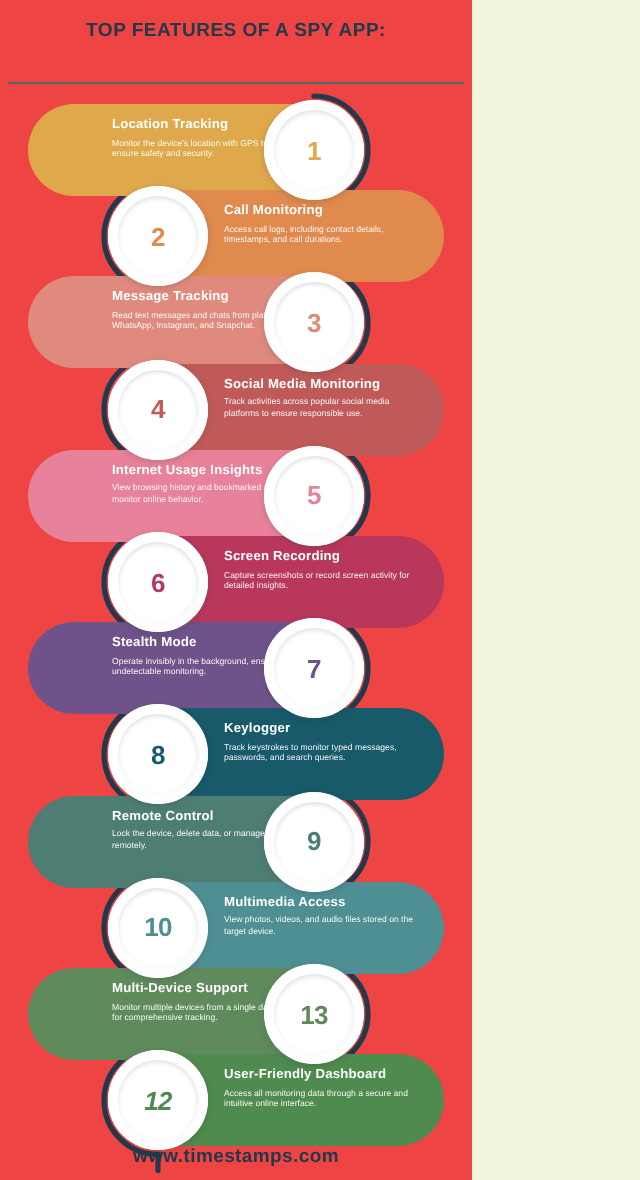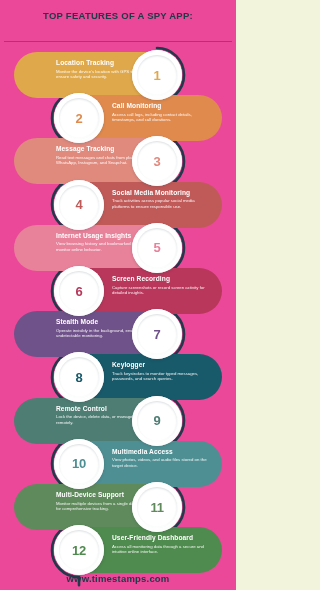--- a/index.html
+++ b/index.html
@@ -6,21 +6,21 @@
   body{
     width:236px;height:590px;
     background:#f2f5dc;
     font-family:"Liberation Sans", sans-serif;
     overflow:hidden;
     position:relative;
   }
   #infographic{
     position:relative;
     width:236px;height:590px;
-    background:#ec4899;
+    background:#ef4444;
     overflow:hidden;
   }
 
   
   .header{
     position:absolute;top:0;left:0;width:236px;
     padding-top:10px;
     text-align:center;
     z-index:6;
   }
@@ -268,32 +268,32 @@
         </div>
       </div>
       <div class="row left" style="top: 484px;">
         <div class="pill" style="background: rgb(95, 138, 92);"></div>
         <div class="txt">
           <p class="t-title">Multi-Device Support</p>
           <p class="t-desc">Monitor multiple devices from a single dashboard for comprehensive tracking.</p>
         </div>
         <div class="badge">
           <div class="ring"></div>
-          <span class="num" style="color: rgb(95, 138, 92);">11</span>
+          <span class="num" style="color: rgb(95, 138, 92);">13</span>
         </div>
       </div>
       <div class="row right" style="top: 527.2px;">
         <div class="pill" style="background: rgb(79, 138, 78);"></div>
         <div class="txt">
           <p class="t-title">User-Friendly Dashboard</p>
           <p class="t-desc">Access all monitoring data through a secure and intuitive online interface.</p>
         </div>
         <div class="badge">
           <div class="ring"></div>
-          <span class="num" style="color: rgb(79, 138, 78);">12</span>
+          <span class="num" style="color: rgb(79, 138, 78); font-style: italic;">12</span>
         </div>
       </div>
     </div>
 
   <div class="footer">
     <span>www.timestamps.com</span>
   </div>
 
 </div>
 

